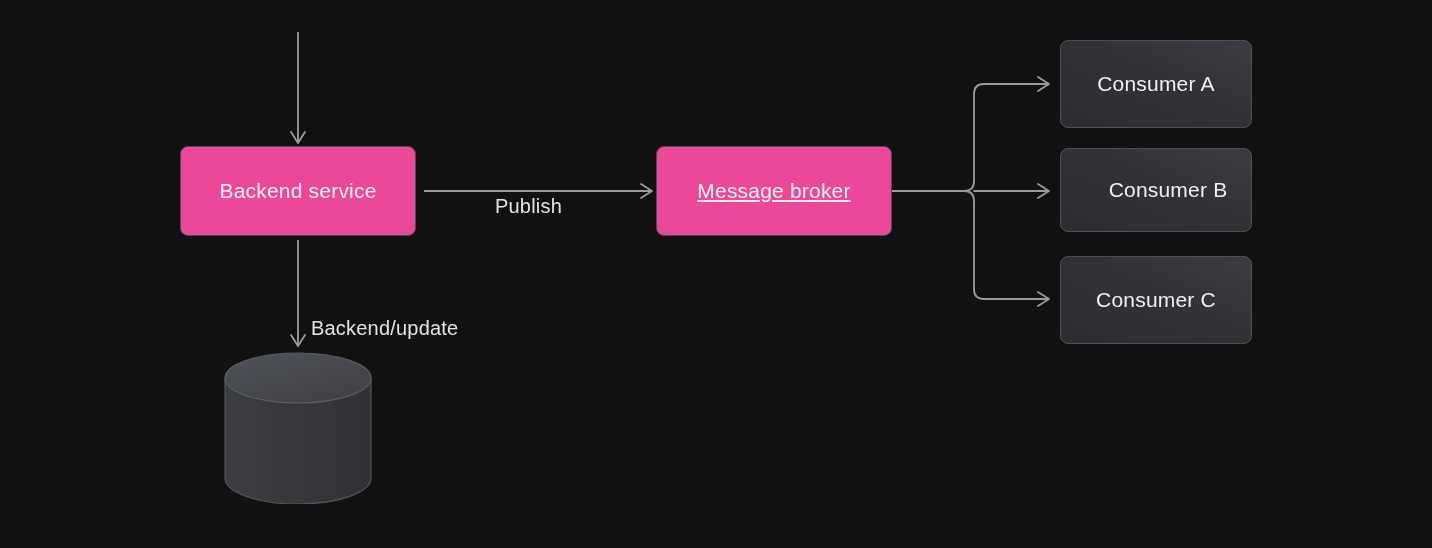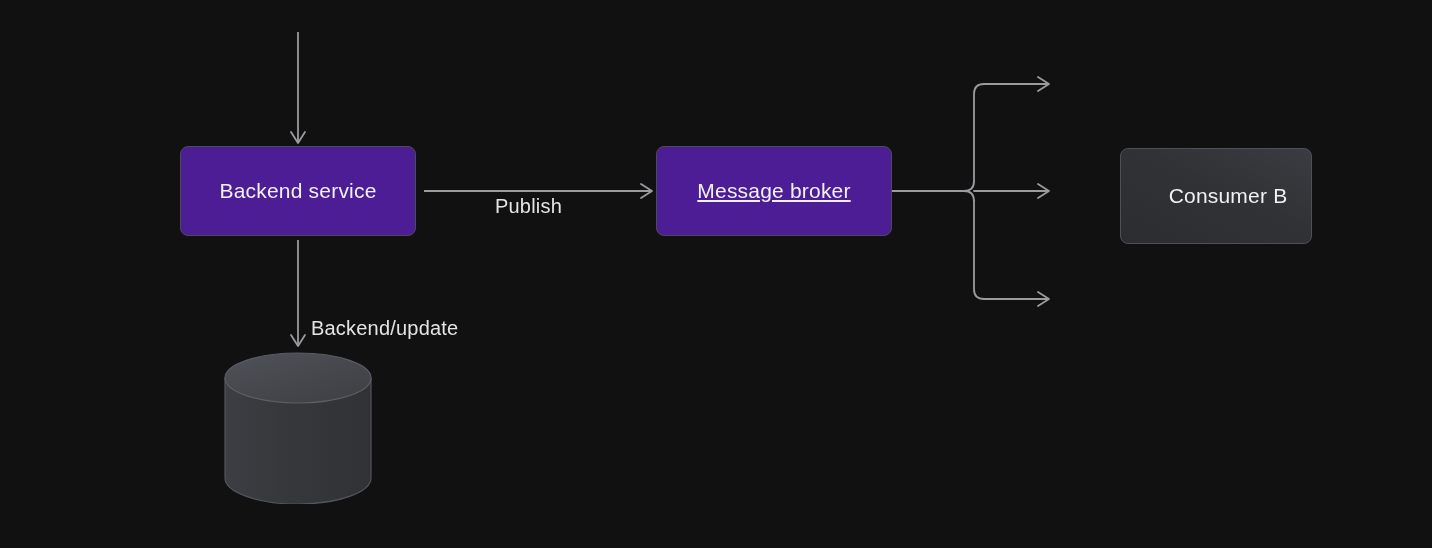--- a/index.html
+++ b/index.html
@@ -25,21 +25,21 @@
     height: 548px;
     pointer-events: none;
   }
   .node {
     position: absolute;
     display: flex;
     align-items: center;
     justify-content: center;
     border-radius: 8px;
     border: 1px solid #4a4d53;
-    background: #4c1d95;
+    background: #ec4899;
     color: #f1f1f3;
     font-size: 21px;
     letter-spacing: 0.2px;
     white-space: nowrap;
     box-sizing: border-box;
   }
   .node.consumer {
     background: linear-gradient(205deg, #3a3c41 0%, #303236 45%, #2b2d31 100%);
     border-color: #4d5057;
   }
@@ -112,25 +112,31 @@
   </svg>
 
   <div class="node" style="left:180px; top:146px; width:236px; height:90px;">
     <span>Backend service</span>
   </div>
 
   <div class="node" style="left:656px; top:146px; width:236px; height:90px;text-decoration:underline;">
     <span>Message broker</span>
   </div>
 
+  <div class="node consumer" style="left:1060px; top:40px; width:192px; height:88px;">
+    <span>Consumer A</span>
+  </div>
 
-  <div class="node consumer" style="left:1120px; top:148px; width:192px; height:96px;padding-left:24px;">
+  <div class="node consumer" style="left:1060px; top:148px; width:192px; height:84px;padding-left:24px;">
     <span>Consumer B</span>
   </div>
 
+  <div class="node consumer" style="left:1060px; top:256px; width:192px; height:88px;">
+    <span>Consumer C</span>
+  </div>
 
   <div class="edge-label" style="left:495px; top:159px;">Publish</div>
 
   <div class="edge-label" style="left:311px; top:281px;">Backend/update</div>
 
   <svg id="db-store" viewBox="0 0 148 152" width="148" height="152">
     <defs>
       <linearGradient id="db-body-grad" x1="0" y1="0" x2="1" y2="0">
         <stop offset="0%" stop-color="#3c3e43"></stop>
         <stop offset="38%" stop-color="#36383c"></stop>

